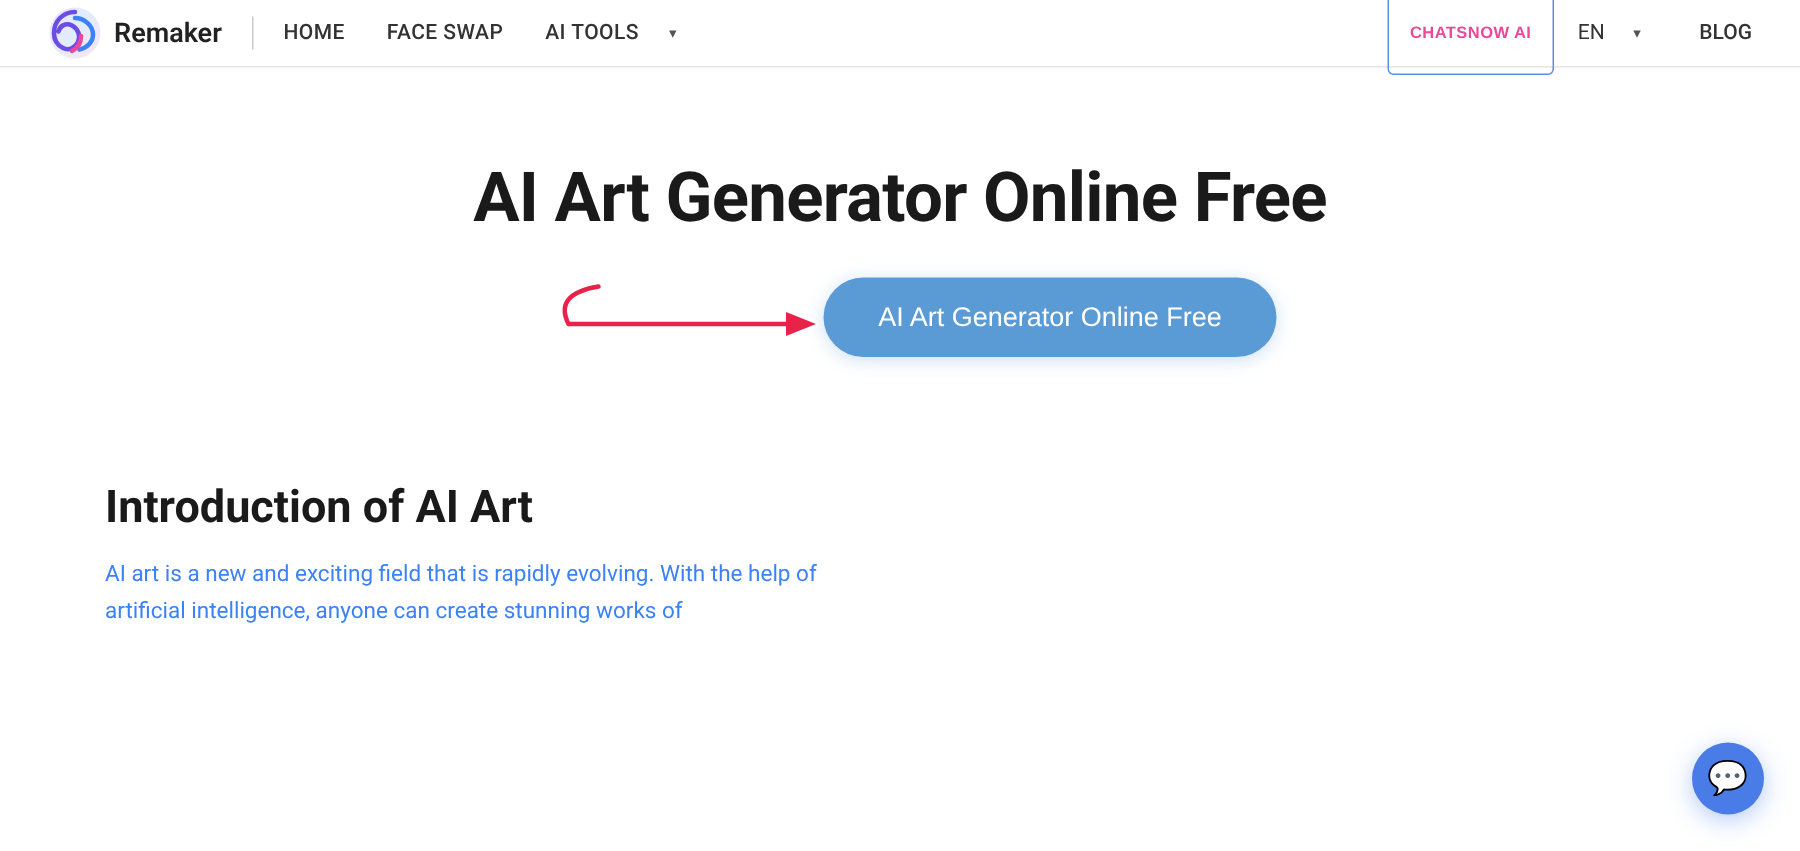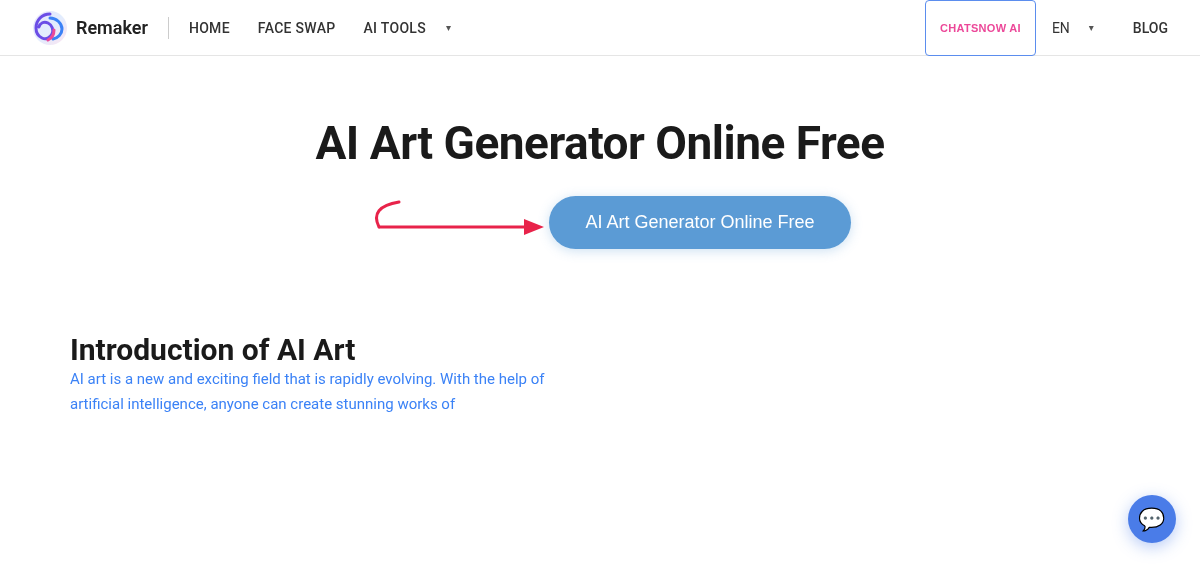--- a/index.html
+++ b/index.html
@@ -16,21 +16,21 @@
       height: 567px;
       overflow: hidden;
       position: relative;
     }
 
     
     .navbar {
       display: flex;
       align-items: center;
       padding: 0 32px;
-      height: 56px;
+      height: 45px;
       border-bottom: 1px solid #e5e5e5;
       background: #fff;
     }
 
     .logo-wrap {
       display: flex;
       align-items: center;
       gap: 8px;
       text-decoration: none;
       color: #222;
@@ -176,20 +176,21 @@
 
     
     .intro {
       padding: 40px 70px 20px;
     }
 
     .intro-title {
       font-size: 30px;
       font-weight: 700;
       color: #1a1a1a;
+      margin-bottom: 14px;
     }
 
     .intro-text {
       font-size: 15px;
       color: #3b82f6;
       line-height: 1.65;
       max-width: 520px;
     }
 
     

